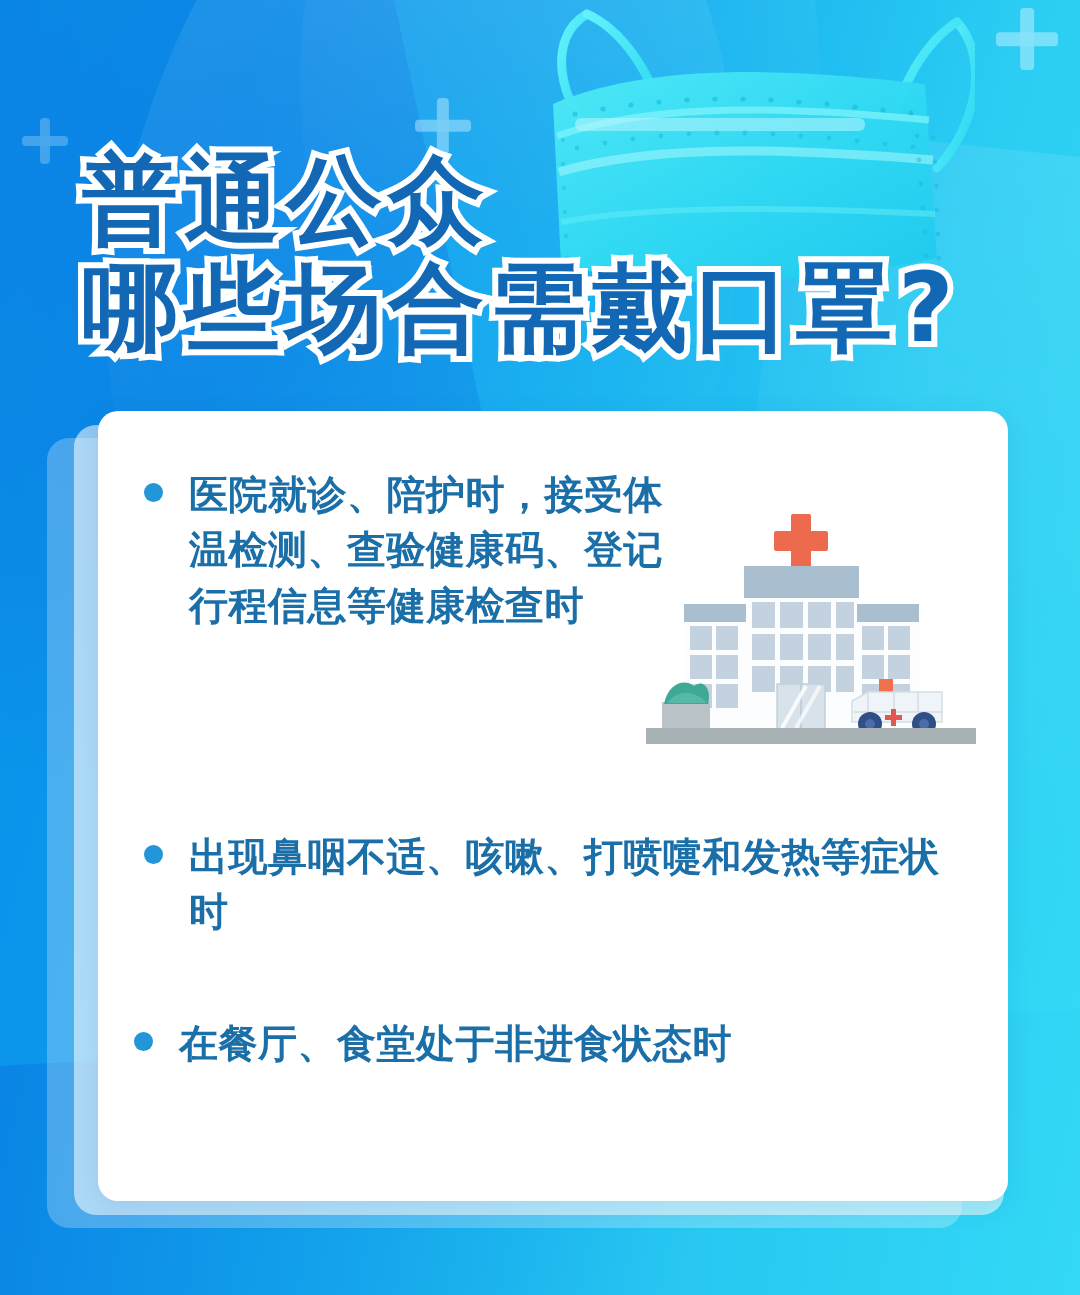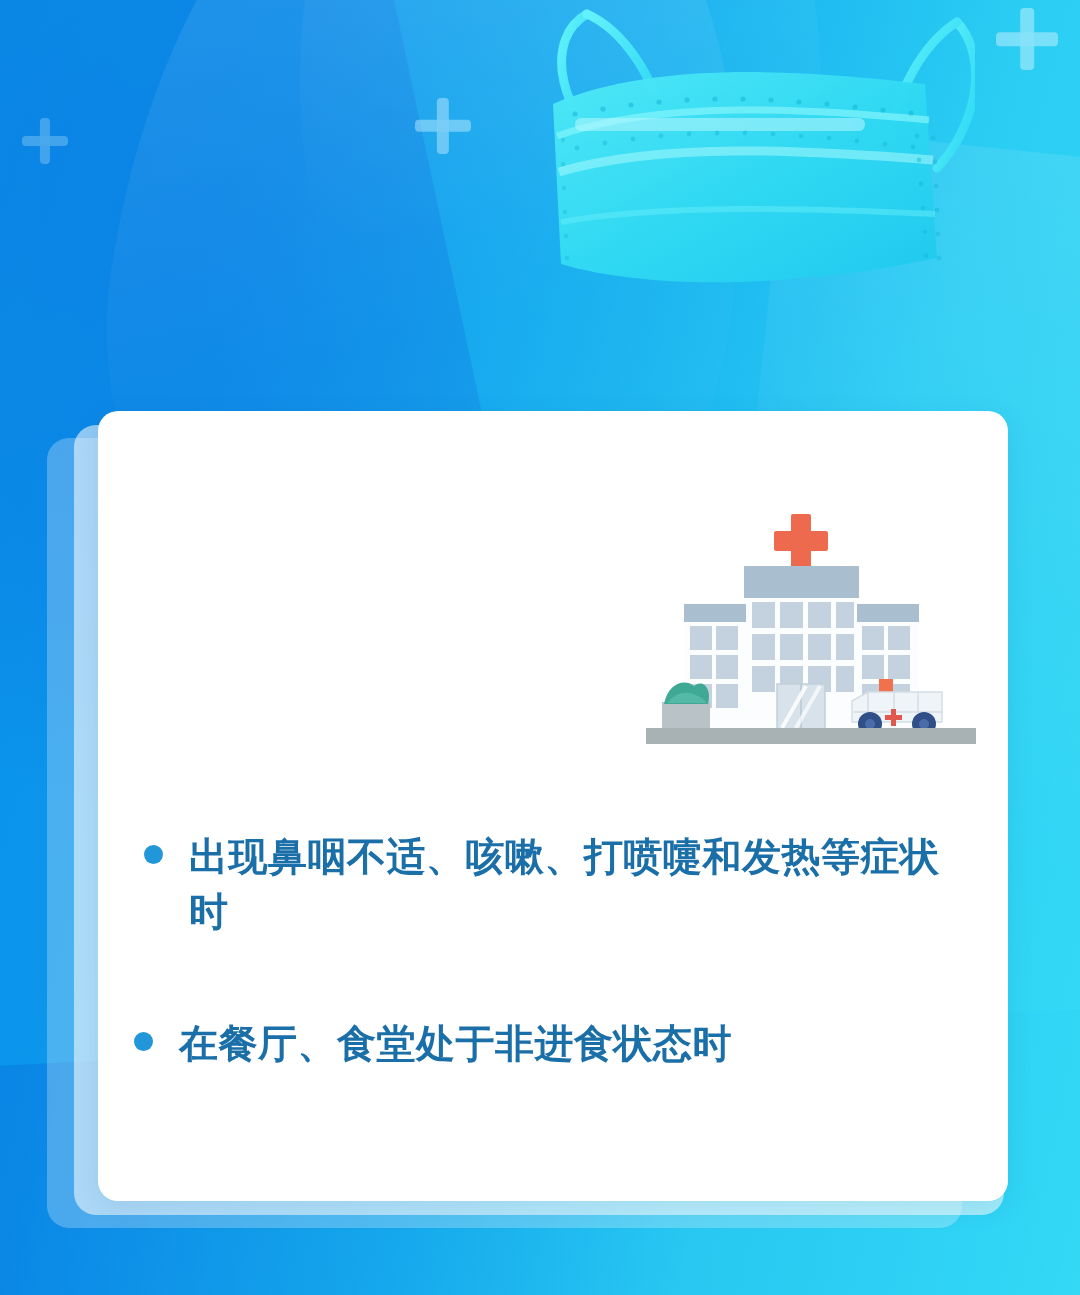--- a/index.html
+++ b/index.html
@@ -273,20 +273,24 @@
         <circle cx="58" cy="132" r="2.2"></circle>
           <circle cx="58" cy="156" r="2.2"></circle>
           <circle cx="59" cy="180" r="2.2"></circle>
         <circle cx="60" cy="204" r="2.2"></circle>
           <circle cx="61" cy="228" r="2.2"></circle>
           <circle cx="62" cy="250" r="2.2"></circle>
       </g>
     </svg>
   </div>
 
+  <div class="title-block">
+    <div class="title-line title-line-1">普通公众</div>
+    <div class="title-line title-line-2">哪些场合需戴口罩?</div>
+  </div>
 
   <div class="card-shadow-2"></div>
   <div class="card-shadow-1"></div>
 
   <div class="card">
     <div class="card-inner">
 
       <div class="hospital-wrap">
         <svg viewBox="0 0 330 260" xmlns="http://www.w3.org/2000/svg">
 
@@ -365,20 +369,24 @@
             <circle cx="224" cy="218" r="12" fill="#2f4f86"></circle>
             <circle cx="224" cy="218" r="5" fill="#4a6ca8"></circle>
             <circle cx="278" cy="218" r="12" fill="#2f4f86"></circle>
             <circle cx="278" cy="218" r="5" fill="#4a6ca8"></circle>
           </g>
 
           <rect x="0" y="222" width="330" height="16" fill="#a8b2b5"></rect>
         </svg>
       </div>
 
+      <div class="bullet-row bullet-1">
+        <div class="dot"></div>
+        <div class="bullet-text">医院就诊、陪护时，接受体温检测、查验健康码、登记行程信息等健康检查时</div>
+      </div>
 
       <div class="bullet-row bullet-2">
         <div class="dot"></div>
         <div class="bullet-text">出现鼻咽不适、咳嗽、打喷嚏和发热等症状时</div>
       </div>
 
       <div class="bullet-row bullet-3">
         <div class="dot"></div>
         <div class="bullet-text">在餐厅、食堂处于非进食状态时</div>
       </div>

